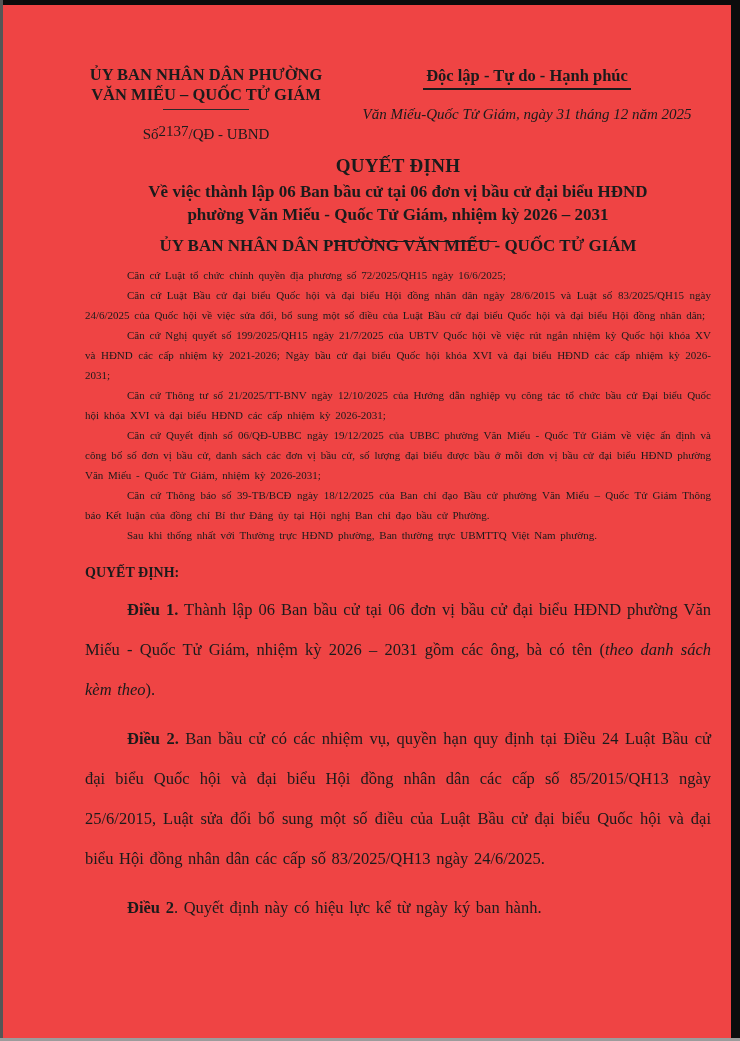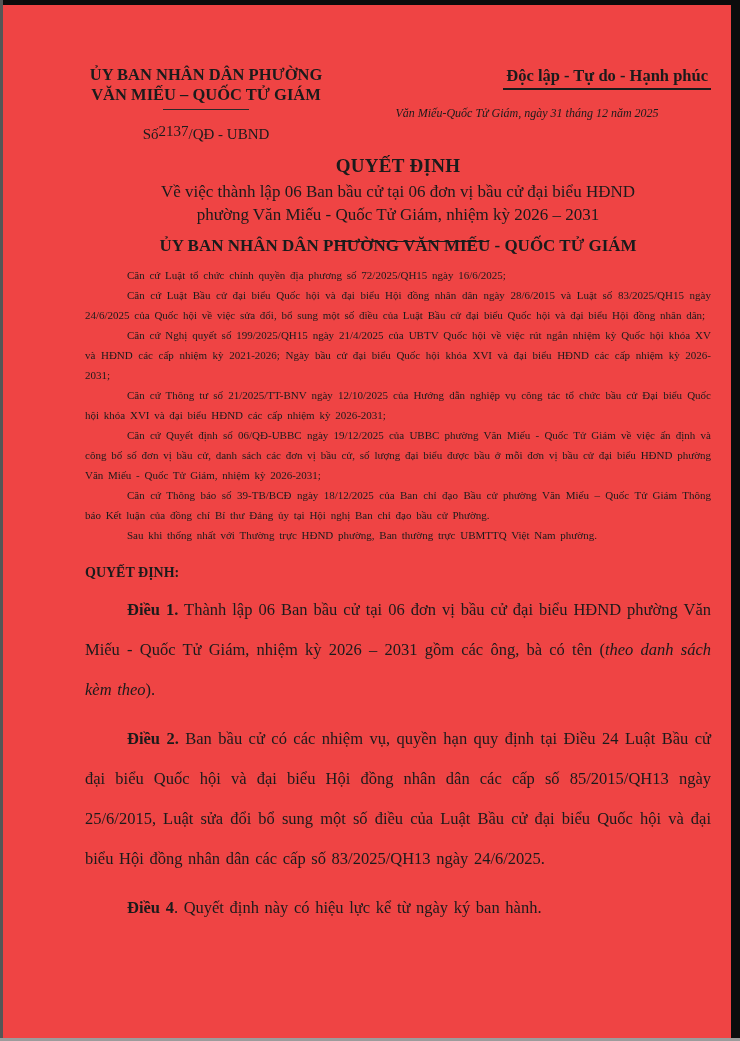--- a/index.html
+++ b/index.html
@@ -29,29 +29,29 @@
   }
   .b{font-weight:bold;}
   .i{font-style:italic;}
 
   .header{display:flex;align-items:flex-start;}
   .header-left{width:242px;flex:none;}
   .header-right{flex:1;margin-left:16px;}
   .org-line{font-size:16.5px;font-weight:bold;line-height:20px;text-align:center;}
   .org-rule{width:86px;border-top:1.6px solid #2a2a2a;margin:4px auto 0 auto;height:0;}
   .country-line{font-size:16.5px;font-weight:bold;line-height:20px;text-align:center;}
-  .motto-wrap{text-align:right;margin-top:1px;}
+  .motto-wrap{text-align:center;margin-top:1px;}
   .motto{display:inline-block;font-size:16.5px;font-weight:bold;line-height:20px;
          border-bottom:2px solid #1b1b1b;padding:0 3px 2px 3px;}
   .doc-number{font-size:15px;text-align:center;margin-top:16px;}
   .doc-number .raised{position:relative;top:-3px;}
-  .dateline{font-size:12px;font-style:italic;text-align:center;margin-top:16px;}
+  .dateline{font-size:15px;font-style:italic;text-align:center;margin-top:16px;}
 
   .doc-type{font-size:19px;font-weight:bold;text-align:center;margin-top:12px;letter-spacing:.3px;}
-  .subject{font-size:17px;font-weight:normal;text-align:center;line-height:23px;margin-top:3px;}
+  .subject{font-size:17px;font-weight:bold;text-align:center;line-height:23px;margin-top:3px;}
   .subject .u{border-bottom:1.8px solid #1b1b1b;padding-bottom:17px;}
   .authority{font-size:17px;font-weight:bold;text-align:center;margin-top:10px;}
 
   .preamble{margin-top:9px;}
   .pre{font-size:11px;line-height:20px;margin:0;
        text-align:justify;text-indent:42px;word-spacing:2px;}
 
   .decision-heading{font-size:14px;font-weight:bold;text-align:left;margin:20px 0 2px 0;}
 
   .art{font-size:16.5px;line-height:40px;margin:9px 0 0 0;
@@ -88,29 +88,29 @@
     <div class="subject">
       <div>Về việc thành lập 06 Ban bầu cử tại 06 đơn vị bầu cử đại biểu HĐND</div>
       <div><span>phường Văn Miếu - </span><span class="u">Quốc Tử Giám, nhiệm</span><span> kỳ 2026 – 2031</span></div>
     </div>
 
     <div class="authority">ỦY BAN NHÂN DÂN PHƯỜNG VĂN MIẾU - QUỐC TỬ GIÁM</div>
 
     <div class="preamble">
       <p class="pre">Căn cứ Luật tổ chức chính quyền địa phương số 72/2025/QH15 ngày 16/6/2025;</p>
       <p class="pre">Căn cứ Luật Bầu cử đại biểu Quốc hội và đại biểu Hội đồng nhân dân ngày 28/6/2015 và Luật số 83/2025/QH15 ngày 24/6/2025 của Quốc hội về việc sửa đổi, bổ sung một số điều của Luật Bầu cử đại biểu Quốc hội và đại biểu Hội đồng nhân dân;</p>
-      <p class="pre">Căn cứ Nghị quyết số 199/2025/QH15 ngày 21/4/2025 của UBTV Quốc hội về việc rút ngắn nhiệm kỳ Quốc hội khóa XV và HĐND các cấp nhiệm kỳ 2021-2026; Ngày bầu cử đại biểu Quốc hội khóa XVI và đại biểu HĐND các cấp nhiệm kỳ 2026-2031;</p>
+      <p class="pre">Căn cứ Nghị quyết số 199/2025/QH15 ngày 21/7/2025 của UBTV Quốc hội về việc rút ngắn nhiệm kỳ Quốc hội khóa XV và HĐND các cấp nhiệm kỳ 2021-2026; Ngày bầu cử đại biểu Quốc hội khóa XVI và đại biểu HĐND các cấp nhiệm kỳ 2026-2031;</p>
       <p class="pre">Căn cứ Thông tư số 21/2025/TT-BNV ngày 12/10/2025 của Hướng dẫn nghiệp vụ công tác tổ chức bầu cử Đại biểu Quốc hội khóa XVI và đại biểu HĐND các cấp nhiệm kỳ 2026-2031;</p>
       <p class="pre">Căn cứ Quyết định số 06/QĐ-UBBC ngày 19/12/2025 của UBBC phường Văn Miếu - Quốc Tử Giám về việc ấn định và công bố số đơn vị bầu cử, danh sách các đơn vị bầu cử, số lượng đại biểu được bầu ở mỗi đơn vị bầu cử đại biểu HĐND phường Văn Miếu - Quốc Tử Giám, nhiệm kỳ 2026-2031;</p>
       <p class="pre">Căn cứ Thông báo số 39-TB/BCĐ ngày 18/12/2025 của Ban chỉ đạo Bầu cử phường Văn Miếu – Quốc Tử Giám Thông báo Kết luận của đồng chí Bí thư Đảng ủy tại Hội nghị Ban chỉ đạo bầu cử Phường.</p>
       <p class="pre">Sau khi thống nhất với Thường trực HĐND phường, Ban thường trực UBMTTQ Việt Nam phường.</p>
     </div>
 
     <div class="decision-heading">QUYẾT ĐỊNH:</div>
 
     <div>
       <p class="art"><span class="b">Điều 1.</span><span> Thành lập 06 Ban bầu cử tại 06 đơn vị bầu cử đại biểu HĐND phường Văn Miếu - Quốc Tử Giám, nhiệm kỳ 2026 – 2031 gồm các ông, bà có tên (</span><span class="i">theo danh sách kèm theo</span><span>).</span></p>
       <p class="art"><span class="b">Điều 2.</span><span> Ban bầu cử có các nhiệm vụ, quyền hạn quy định tại Điều 24 Luật Bầu cử đại biểu Quốc hội và đại biểu Hội đồng nhân dân các cấp số 85/2015/QH13 ngày 25/6/2015, Luật sửa đổi bổ sung một số điều của Luật Bầu cử đại biểu Quốc hội và đại biểu Hội đồng nhân dân các cấp số 83/2025/QH13 ngày 24/6/2025.</span></p>
-      <p class="art"><span class="b">Điều 4</span><span>. Quyết định này có hiệu lực kể từ ngày ký ban hành.</span></p>
+      <p class="art"><span class="b">Điều 2</span><span>. Quyết định này có hiệu lực kể từ ngày ký ban hành.</span></p>
     </div>
 
   </div>
 </div>
 
 </body></html>

